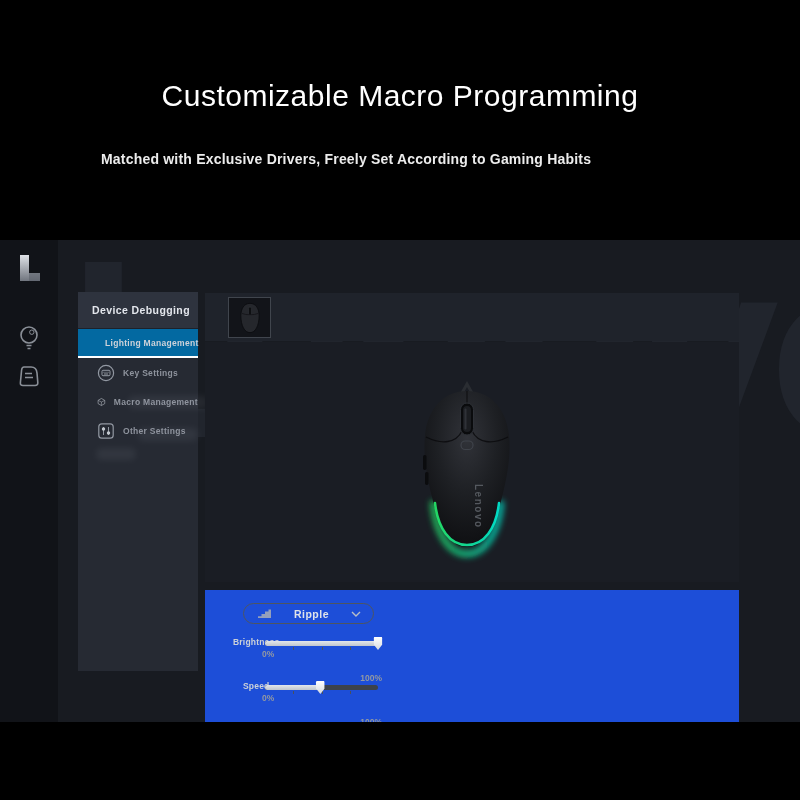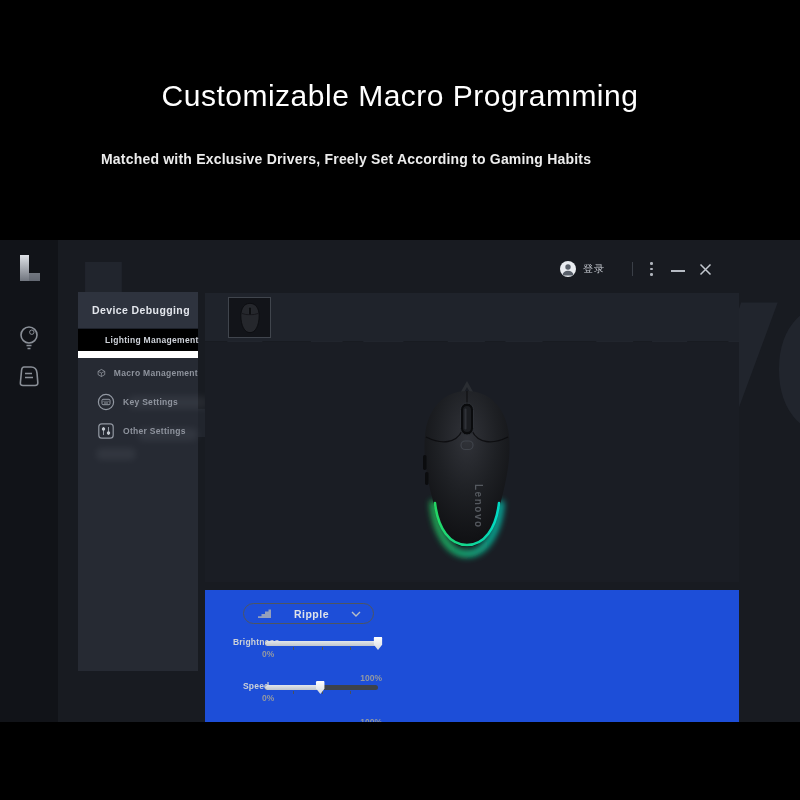--- a/index.html
+++ b/index.html
@@ -37,22 +37,22 @@
   .close-btn { margin-left:14px; display:flex; }
 
   
   .sidebar { position:absolute; left:78px; top:52px; width:120px; height:379px;
     background:#262a33; z-index:2; }
   .sidebar-header { height:37px; background:#2e333e; border-bottom:1px solid #1d212a;
     display:flex; align-items:center; padding-left:14px;
     color:#e3e6ec; font-size:10.5px; font-weight:700; letter-spacing:.4px; }
   .side-item { height:29px; display:flex; align-items:center; padding-left:19px; gap:8px;
     color:#8e939d; font-size:8.5px; font-weight:700; letter-spacing:.3px; white-space:nowrap; }
-  .side-item.selected { background:#000000; color:#ced2d9;
-    border-bottom:7px solid #ffffff; }
+  .side-item.selected { background:#0369a1; color:#ced2d9;
+    border-bottom:2px solid #ffffff; }
   .smudge { position:absolute; background:#9aa0aa; opacity:.10; filter:blur(3px);
     border-radius:6px; z-index:2; }
 
   
   .thumb-strip { position:absolute; left:205px; top:53px; width:534px; height:48px;
     background:#1f232b; z-index:2; }
   .thumb-box { position:absolute; left:23px; top:4px; width:43px; height:41px;
     background:#121419; border:1px solid #40454d; display:flex; align-items:center; justify-content:center; }
 
   
@@ -106,70 +106,49 @@
       <circle cx="12" cy="11" r="8" stroke="#8a8f97" stroke-width="1.6" fill="none"></circle>
       <circle cx="14.8" cy="8.2" r="2.2" stroke="#8a8f97" stroke-width="1" fill="none"></circle>
       <path d="M9.5 21.5 h5 M10.5 24.5 h3" stroke="#8a8f97" stroke-width="1.6"></path>
     </svg>
     <svg class="rail-icon-device" width="24" height="26" viewBox="0 0 24 26">
       <path d="M7 3 H14 Q19.5 3 20 9 L20.8 18.5 Q21 21.5 18 21.5 H6 Q3 21.5 3.4 18.5 L4.6 6 Q5 3 7 3 Z" stroke="#8a8f97" stroke-width="1.6" fill="none" stroke-linejoin="round"></path>
       <path d="M8 9.5 h7 M8 13.5 h8" stroke="#8a8f97" stroke-width="1.4"></path>
     </svg>
   </div>
 
-  <div class="topbar">
-    <div class="avatar">
-      <svg width="16" height="16" viewBox="0 0 16 16">
-        <circle cx="8" cy="6" r="2.7" fill="#59606a"></circle>
-        <path d="M2.5 14.5 a5.5 4.8 0 0 1 11 0 Z" fill="#59606a"></path>
-      </svg>
-    </div>
-    <span class="login-label">登录</span>
-    <span class="tb-divider"></span>
-    <span class="kebab">
-        <i></i>
-        <i></i>
-        <i></i>
-      </span>
-    <span class="min-btn"></span>
-    <span class="close-btn">
-      <svg width="13" height="13" viewBox="0 0 13 13">
-        <path d="M1.5 1.5 L11.5 11.5 M11.5 1.5 L1.5 11.5" stroke="#c3c8cf" stroke-width="1.5"></path>
-      </svg>
-    </span>
-  </div>
 
   <div class="sidebar">
     <div class="sidebar-header">Device Debugging</div>
 
     <div class="side-item selected">
       <svg width="18" height="18" viewBox="0 0 18 18">
         <circle cx="9" cy="9" r="7.6" stroke="#c3c8cf" stroke-width="1.2" fill="none"></circle>
         <circle cx="9" cy="8" r="2.6" fill="#c3c8cf"></circle>
         <rect x="7.7" y="11" width="2.6" height="1.2" fill="#c3c8cf"></rect>
         <path d="M9 3.6 v1 M13 5.2 l-.7.7 M5 5.2 l.7.7" stroke="#c3c8cf" stroke-width="1"></path>
       </svg>
       <span>Lighting Management</span>
     </div>
 
     <div class="side-item">
       <svg width="18" height="18" viewBox="0 0 18 18">
-        <polygon points="9,1.8 15.8,5.7 15.8,12.3 9,16.2 2.2,12.3 2.2,5.7" stroke="#b9bec6" stroke-width="1.2" fill="none" stroke-linejoin="round"></polygon>
-        <path d="M9 9 V16 M9 9 L2.6 5.9 M9 9 L15.4 5.9" stroke="#b9bec6" stroke-width="1"></path>
-      </svg>
-      <span>Macro Management</span>
-    </div>
-
-    <div class="side-item">
-      <svg width="18" height="18" viewBox="0 0 18 18">
         <circle cx="9" cy="9" r="7.6" stroke="#9298a2" stroke-width="1.2" fill="none"></circle>
         <rect x="5" y="6.3" width="8" height="5.4" rx="1" stroke="#9298a2" stroke-width="1" fill="none"></rect>
         <path d="M6.5 8.3 h1 M8.5 8.3 h1 M10.5 8.3 h1 M7 10 h4" stroke="#9298a2" stroke-width="1"></path>
       </svg>
       <span>Key Settings</span>
+    </div>
+
+    <div class="side-item">
+      <svg width="18" height="18" viewBox="0 0 18 18">
+        <polygon points="9,1.8 15.8,5.7 15.8,12.3 9,16.2 2.2,12.3 2.2,5.7" stroke="#b9bec6" stroke-width="1.2" fill="none" stroke-linejoin="round"></polygon>
+        <path d="M9 9 V16 M9 9 L2.6 5.9 M9 9 L15.4 5.9" stroke="#b9bec6" stroke-width="1"></path>
+      </svg>
+      <span>Macro Management</span>
     </div>
 
     <div class="side-item">
       <svg width="18" height="18" viewBox="0 0 18 18">
         <rect x="1.8" y="1.8" width="14.4" height="14.4" rx="3" stroke="#9298a2" stroke-width="1.2" fill="none"></rect>
         <path d="M6.5 5 V13 M11.5 5 V13" stroke="#9298a2" stroke-width="1"></path>
         <circle cx="6.5" cy="7" r="1.7" fill="#c3c8cf"></circle>
         <circle cx="11.5" cy="11" r="1.7" fill="#c3c8cf"></circle>
       </svg>
       <span>Other Settings</span>

